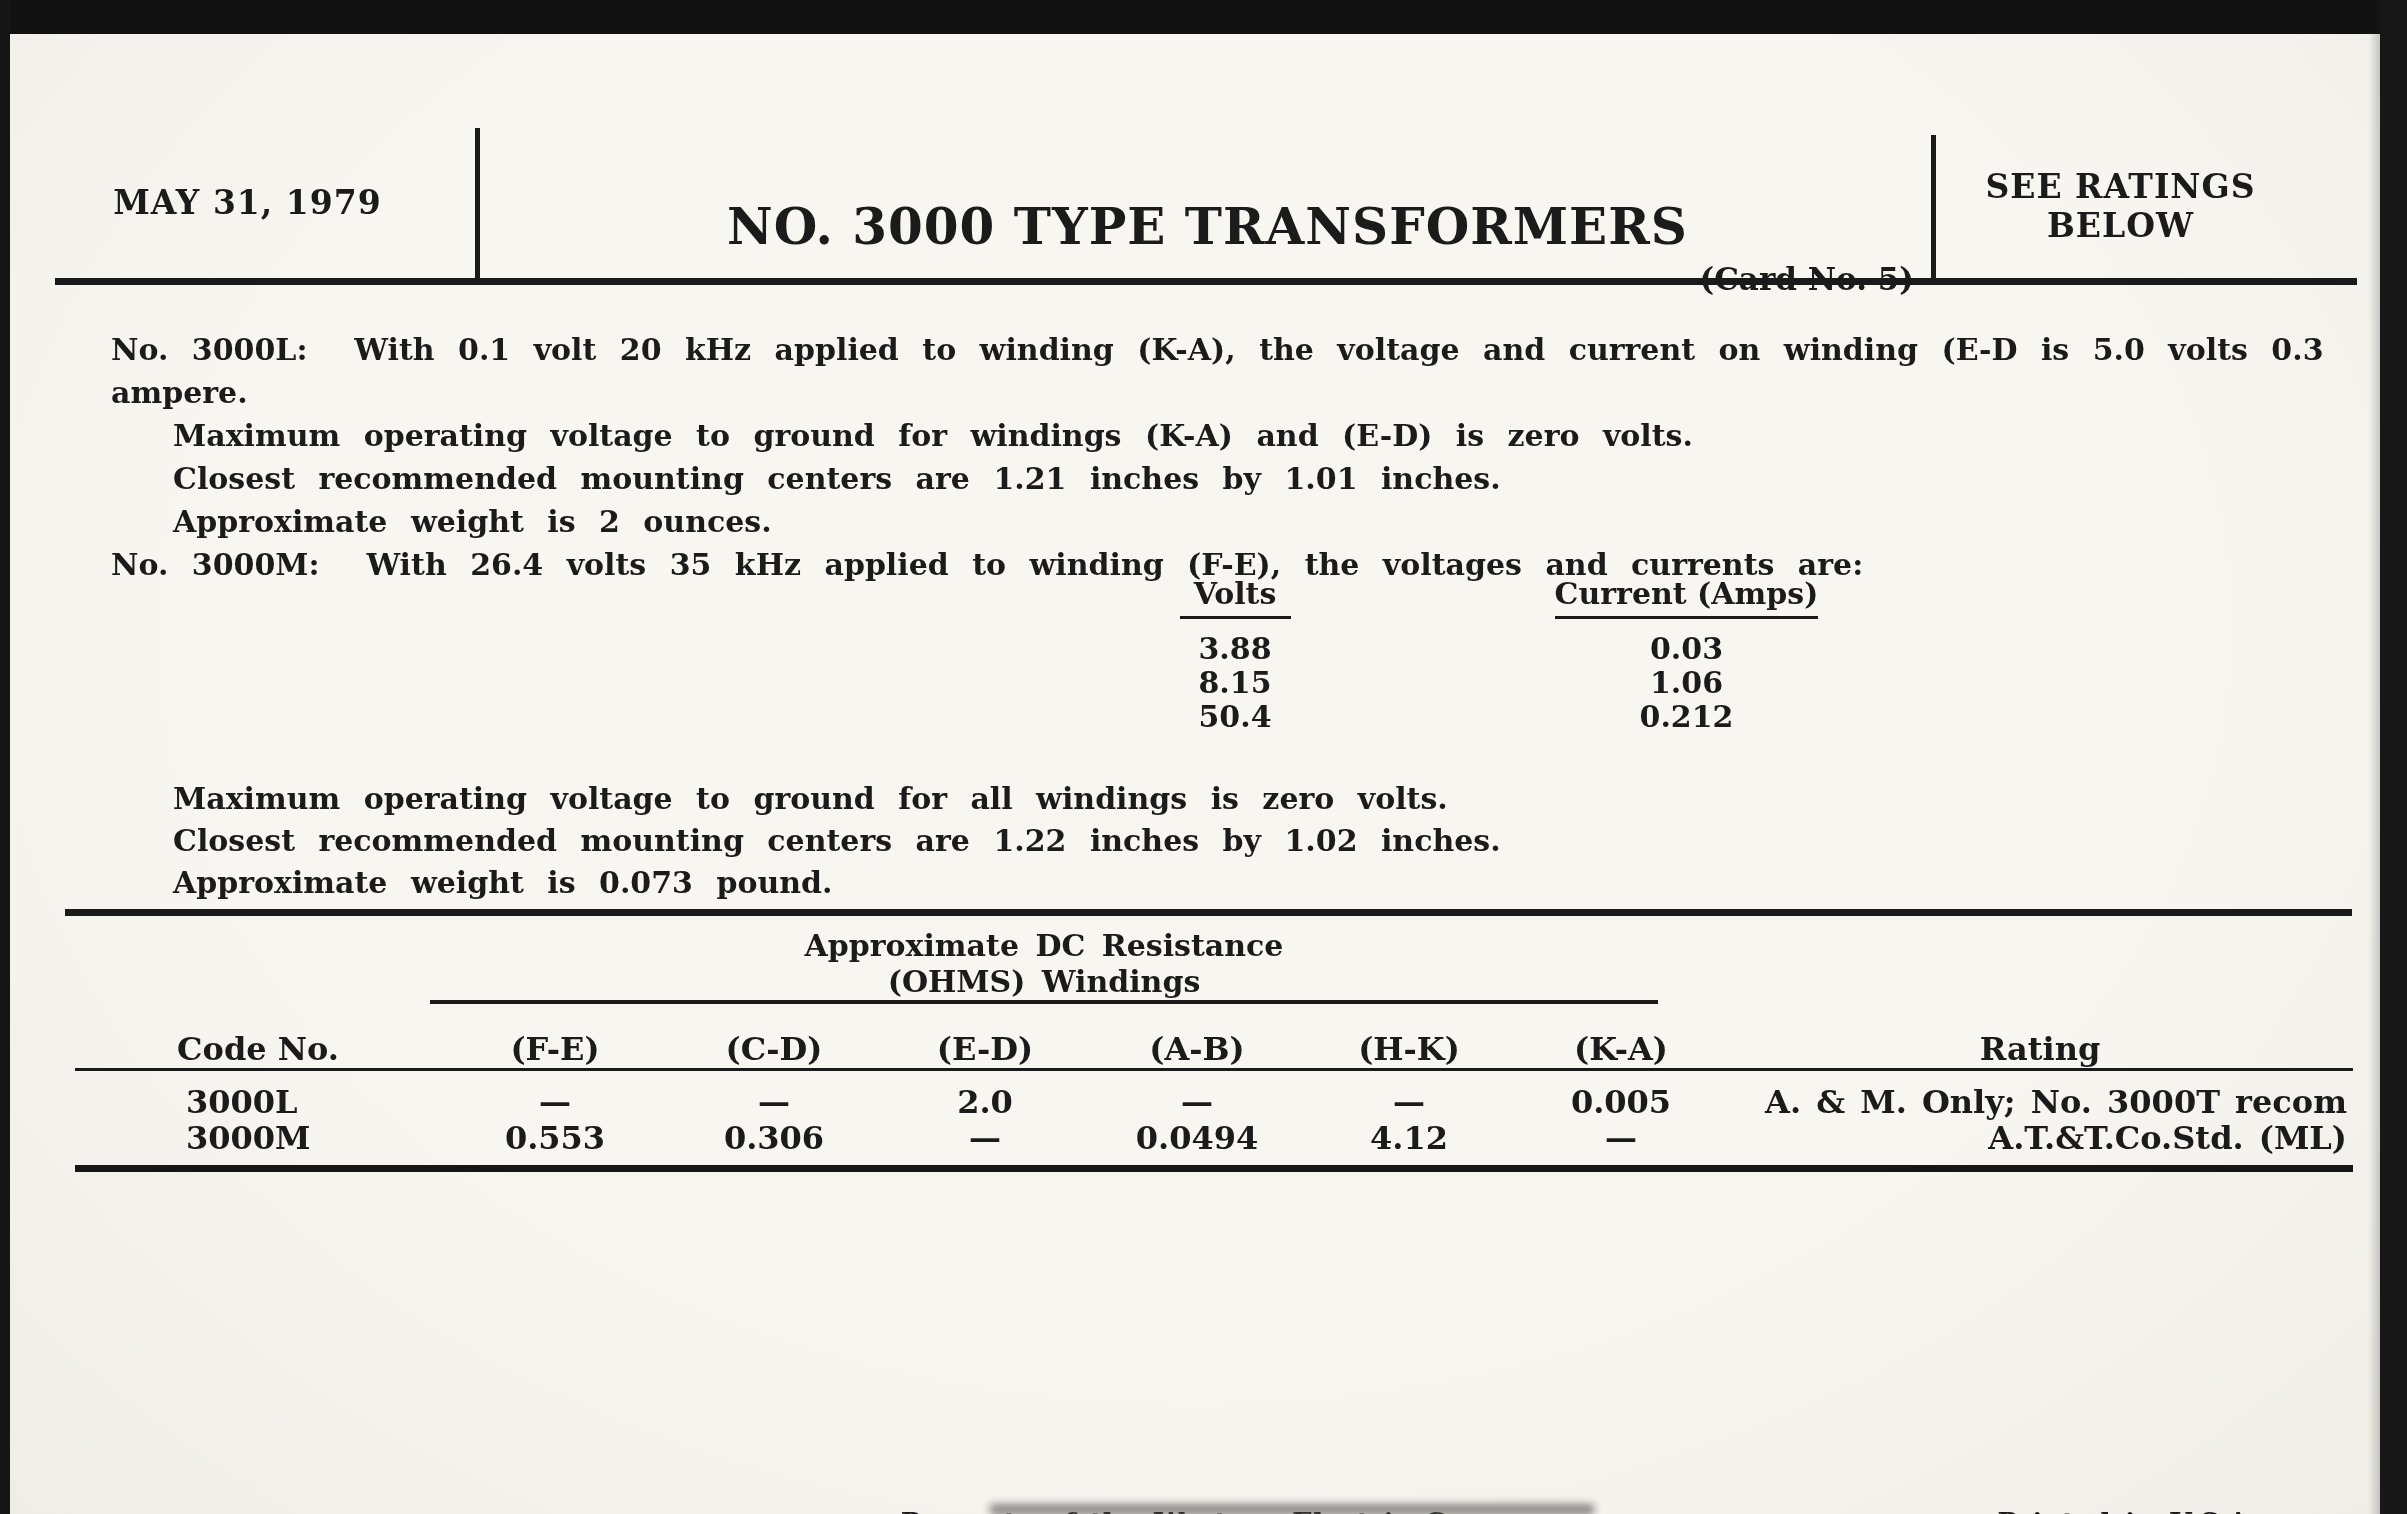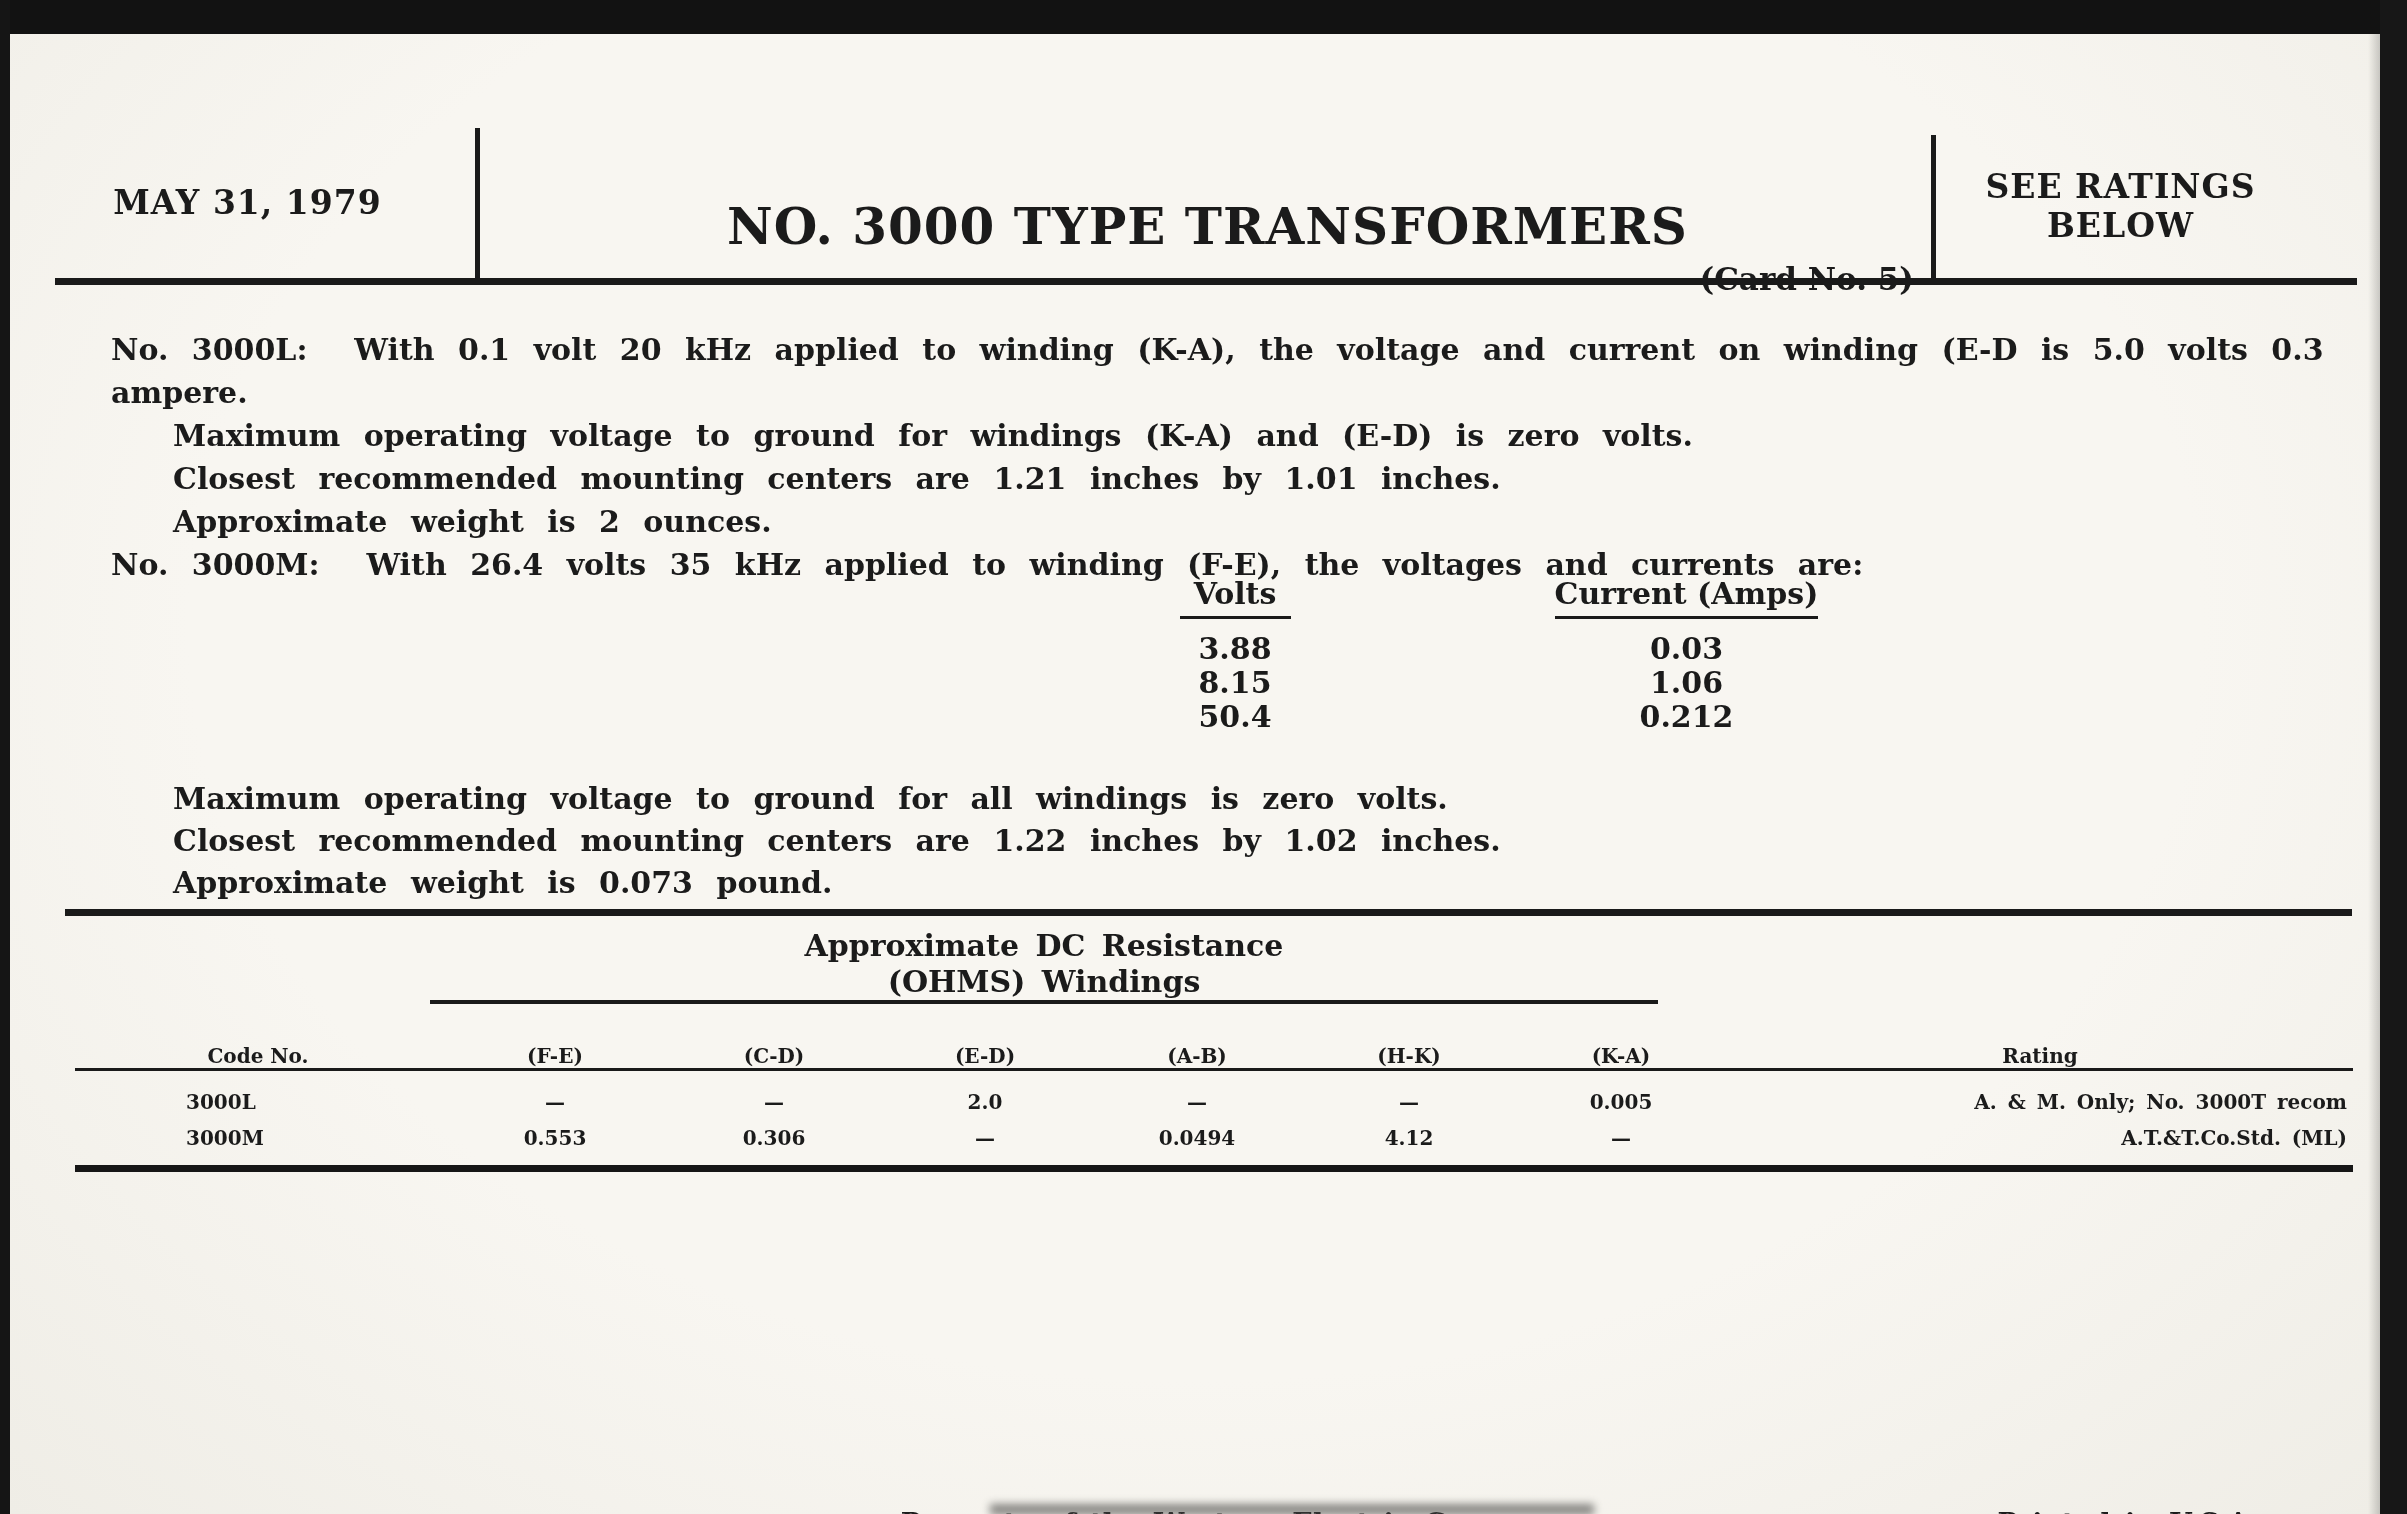--- a/index.html
+++ b/index.html
@@ -28,21 +28,21 @@
   .wcol-current{left:1508px;top:542px;width:337px;}
   .wcol-winding .wt-head span{min-width:144px;}
   .wcol-volts .wt-head span{min-width:111px;}
   .wcol-current .wt-head span{min-width:262px;}
   
   .notesblock{left:163px;top:744px;width:2079px;font-size:30px;line-height:42px;word-spacing:13px;}
   
   .rt-title{left:420px;top:894px;width:1228px;font-size:30px;line-height:36px;text-align:center;word-spacing:6px;}
   .rt-underline{left:420px;top:966px;width:1228px;height:4px;background:#1a1a1a;}
   table.rtable{position:absolute;left:65px;top:990px;width:2277px;border-collapse:collapse;
-               font-size:20px;font-weight:700;table-layout:fixed;border-bottom:7px solid #161616;}
+               font-size:32px;font-weight:700;table-layout:fixed;border-bottom:7px solid #161616;}
   table.rtable td{padding:0;vertical-align:bottom;}
   tr.rt-head td{text-align:center;padding-top:6px;height:38px;border-bottom:3px solid #1a1a1a;}
   tr.rt-row td{text-align:center;line-height:35px;}
   tr.rt-row1 td{padding-top:14px;}
   tr.rt-row2 td{padding-top:1px;padding-bottom:9px;}
   td.cellcode{text-align:left !important;padding-left:111px !important;}
   tr.rt-head td.cellcode{text-align:center !important;padding-left:0 !important;}
   td.cellrating{text-align:right !important;padding-right:6px !important;word-spacing:4px;}
   tr.rt-head td.cellrating{text-align:center !important;padding-right:0 !important;}
   

